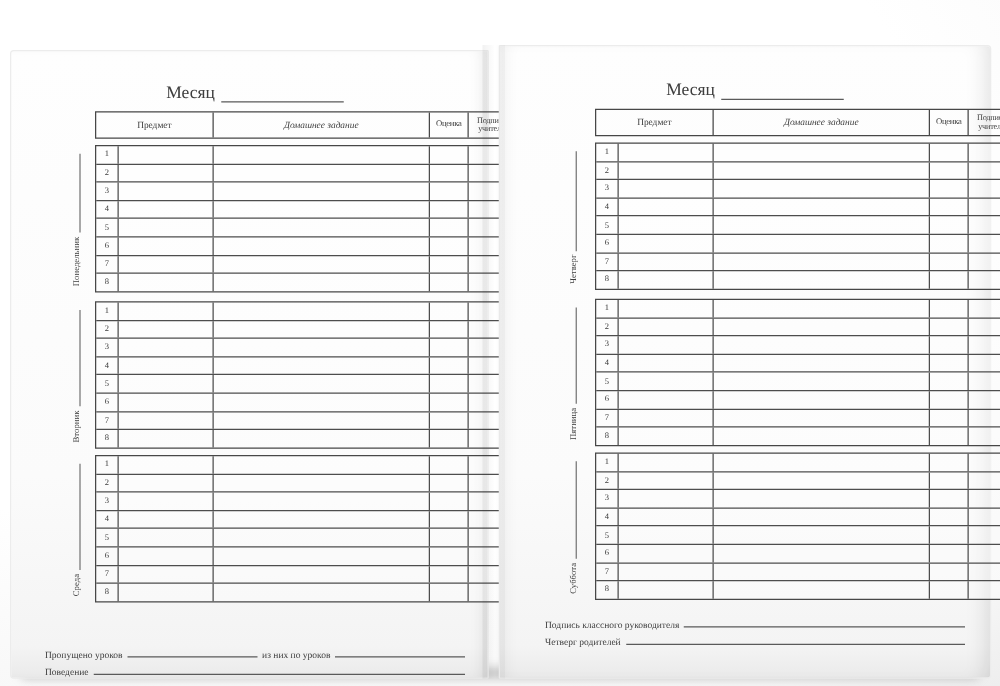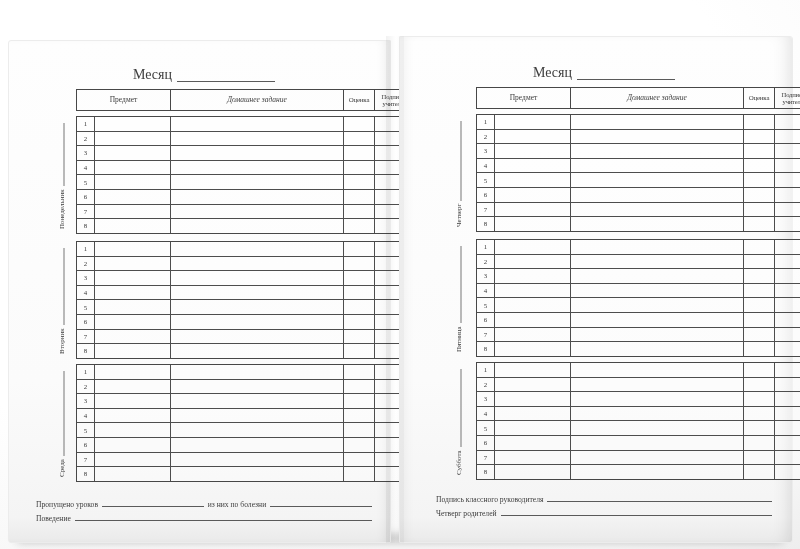--- a/index.html
+++ b/index.html
@@ -75,21 +75,21 @@
   .day{position:absolute;left:-23px;width:14px;height:119px;}
   .page-right .day{left:-26px;}
   .day-rot{
     position:absolute;left:50%;top:50%;width:106px;height:11px;
     transform:translate(-50%,-50%) rotate(-90deg);
     display:flex;align-items:flex-end;gap:3px;
     font-size:7px;color:#3d3d3d;white-space:nowrap;
   }
   .day-line{flex:1;border-bottom:1px solid #767676;margin-bottom:1.5px;min-width:10px;}
   .footer{
-    position:absolute;left:27px;width:336px;top:454px;
+    position:absolute;left:27px;width:336px;top:473px;
     font-size:7.6px;color:#3d3d3d;
   }
   .page-right .footer{left:36px;top:453px;text-align:center;}
   .f-row{display:flex;align-items:flex-end;height:14px;gap:4px;}
   .f-label{white-space:nowrap;}
   .f-line{flex:1;border-bottom:1px solid #5a5a5a;margin-bottom:2px;min-width:30px;}
 </style>
 </head>
 <body>
 
@@ -301,21 +301,21 @@
           <div class="day-rot">
             <span class="day-name">Среда</span>
             <span class="day-line"></span>
           </div>
         </div>
       </div>
     <div class="footer">
         <div class="f-row">
           <span class="f-label">Пропущено уроков</span>
           <span class="f-line"></span>
-          <span class="f-label">из них по болезни</span>
+          <span class="f-label">из них по уроков</span>
           <span class="f-line"></span>
         </div>
         <div class="f-row">
           <span class="f-label">Поведение</span>
           <span class="f-line"></span>
         </div>
       </div>
   </div>
 
   <div class="page page-right">

